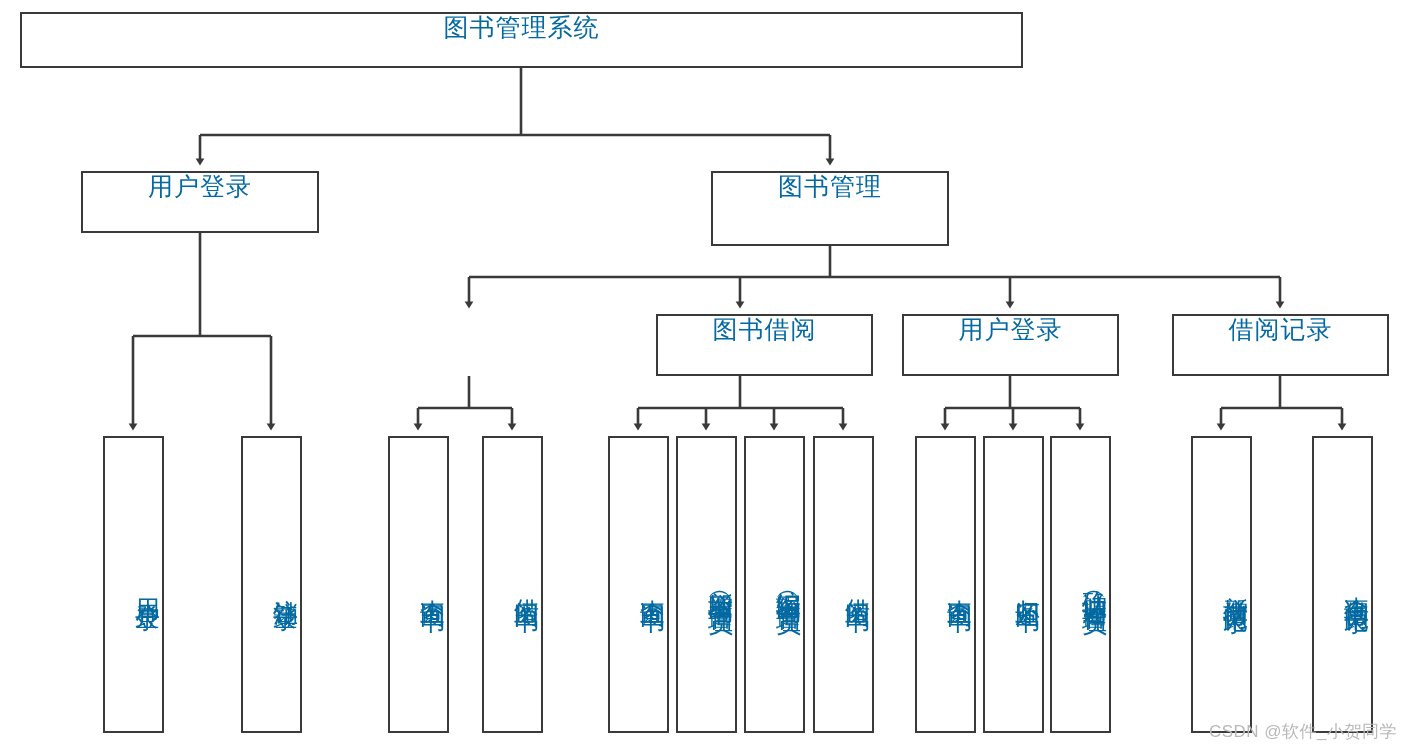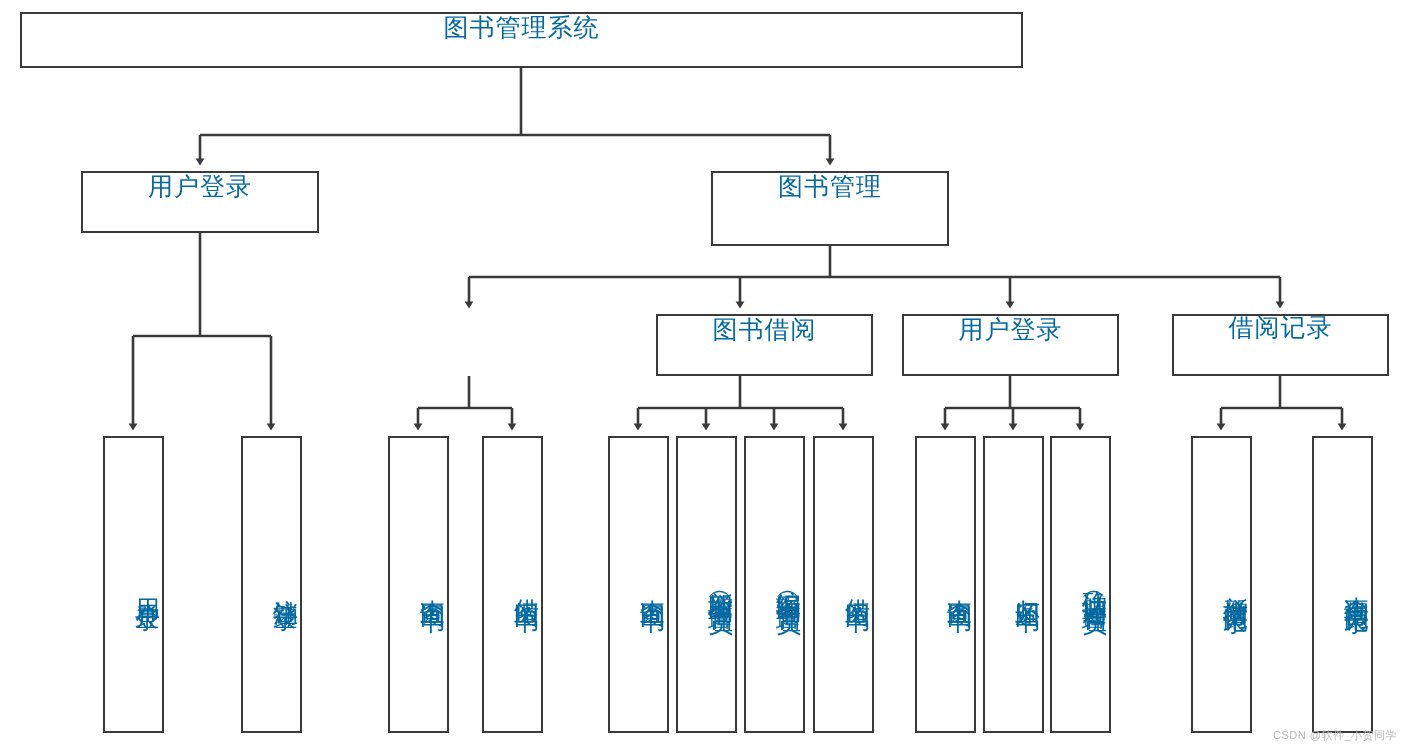--- a/index.html
+++ b/index.html
@@ -50,21 +50,21 @@
     white-space: nowrap;
   }
   .node.v .vtxt {
     writing-mode: vertical-rl;
     text-orientation: upright;
   }
   .watermark {
     position: absolute;
     right: 8px;
     bottom: 4px;
-    font-size: 11px;
+    font-size: 17px;
     color: #b8b8b8;
     letter-spacing: 0.5px;
     white-space: nowrap;
   }
 </style>
 </head>
 <body>
 
 <div id="canvas">
 
@@ -128,21 +128,21 @@
   <div class="node h" style="left:711px; top:171px; width:238px; height:75px;">
     <span>图书管理</span>
   </div>
 
   <div class="node h" style="left:656px; top:314px; width:217px; height:62px;">
     <span>图书借阅</span>
   </div>
   <div class="node h" style="left:902px; top:314px; width:217px; height:62px;">
     <span>用户登录</span>
   </div>
-  <div class="node h" style="left:1172px; top:314px; width:217px; height:62px;font-family:Liberation Mono, monospace;">
+  <div class="node h" style="left:1172px; top:314px; width:217px; height:62px;">
     <span>借阅记录</span>
   </div>
 
   <div class="node v" style="left:103px; top:436px; width:61px; height:297px;">
     <span class="vtxt">用户登录</span>
   </div>
   <div class="node v" style="left:241px; top:436px; width:61px; height:297px;">
     <span class="vtxt">注销登录</span>
   </div>
 

